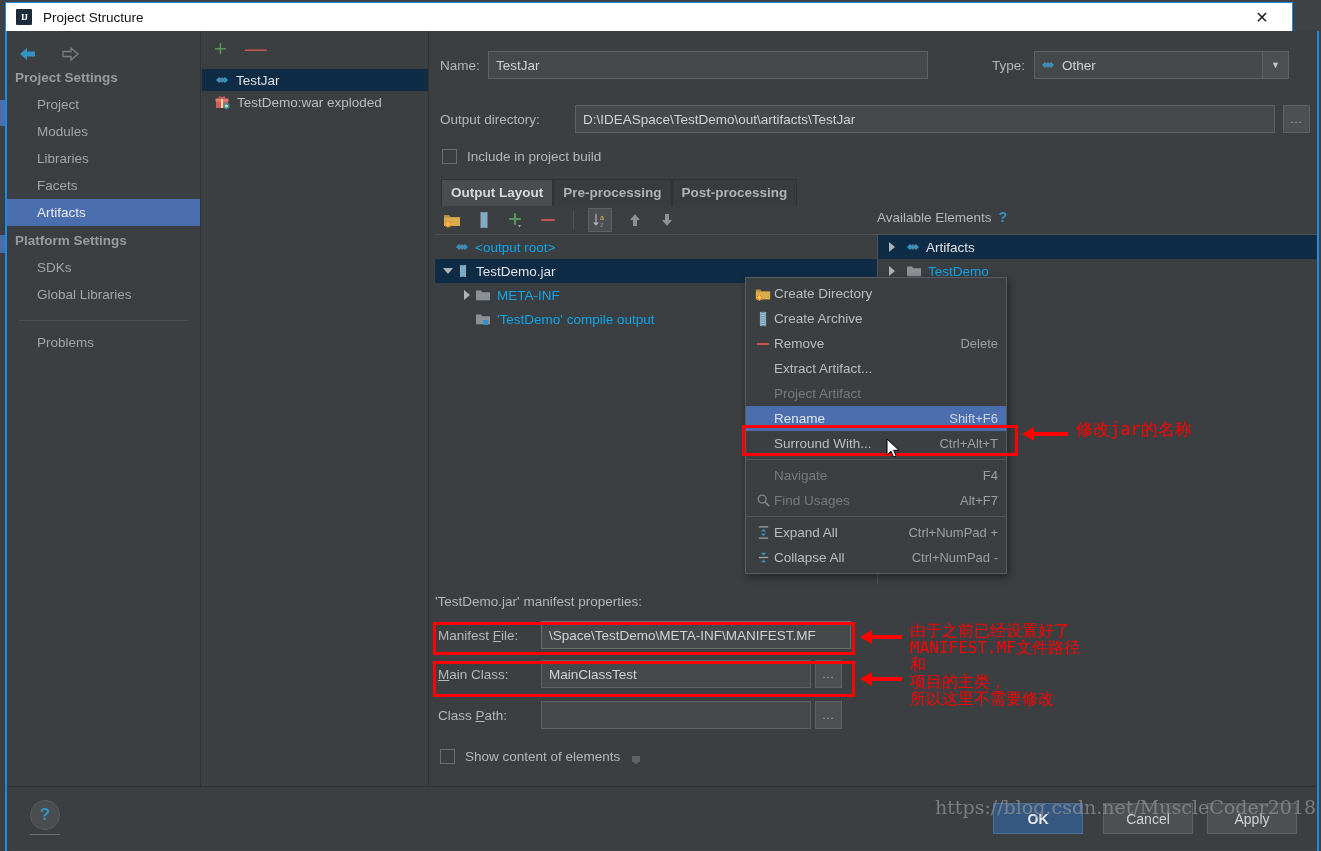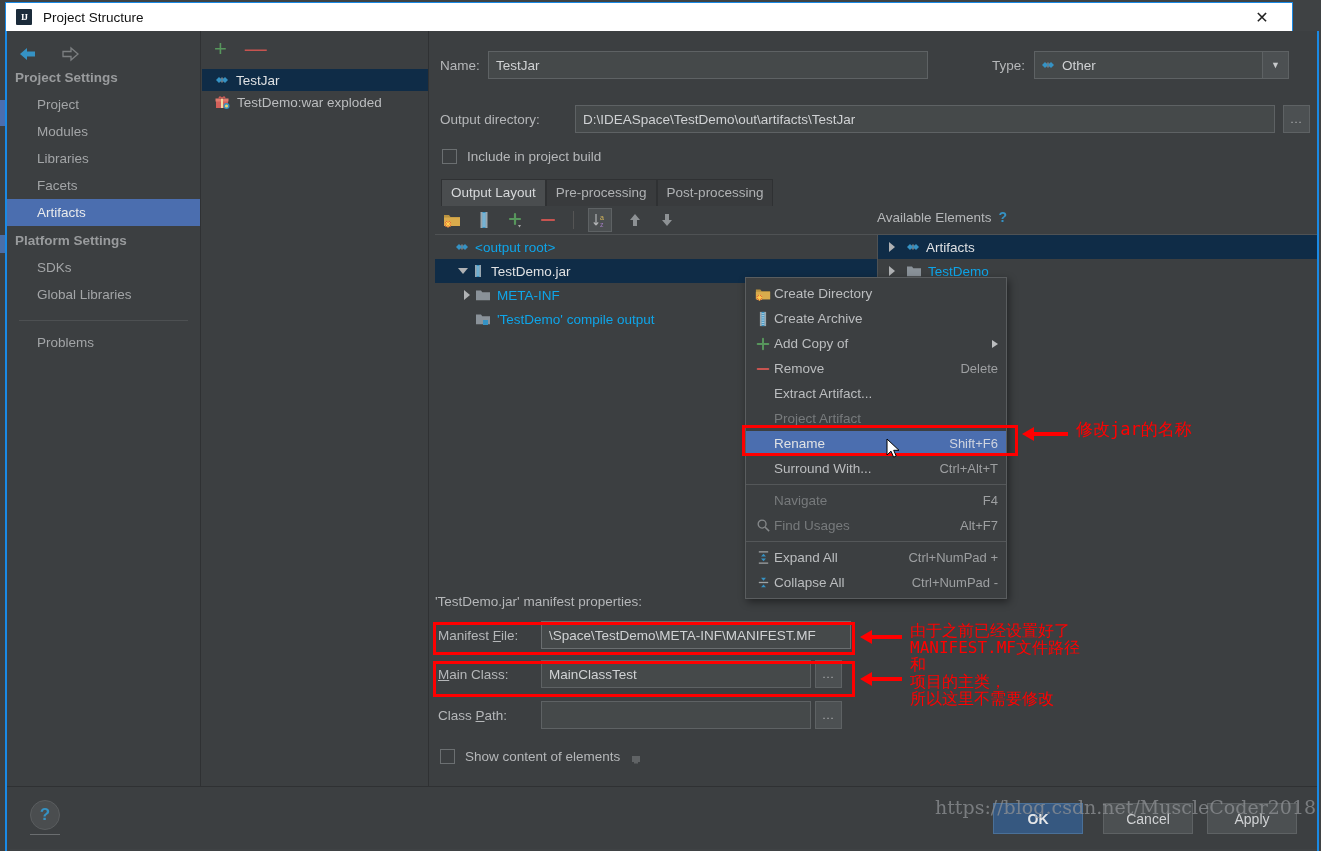--- a/index.html
+++ b/index.html
@@ -124,21 +124,21 @@
   }
   .combo-txt { flex:1; font-size:13.5px; color:#d0d2d4; padding-left:6px; display:flex; align-items:center; gap:7px;}
   .combo-arrow {
     width:26px; height:26px; background:#4c5052; border-left:1px solid #5e6264;
     display:flex; align-items:center; justify-content:center; color:#c8cacc; font-size:9px;
   }
 
   .chk { width:15px; height:15px; border:1px solid #6b6f71; background:#3c3f41; flex:none; cursor:pointer;}
 
   
-  .tabs { display:flex; }
+  .tabs { display:flex;font-weight:bold; }
   .tab {
     font-size:13.5px; padding: 5px 9px 6px 9px; cursor:pointer;
     background:#393b3d; color:#b0b2b4; border:1px solid #2f3133; border-bottom:none;
   }
   .tab.active { background:#4a4d4f; color:#d7d9db; }
 
   
   .lt-bar { display:flex; align-items:center; gap:14px; height:30px; padding-left:11px;}
   .lt-ico { width:18px; height:18px; position:relative; cursor:pointer; flex:none; }
   .lt-sep { width:1px; height:18px; background:#555; margin-left:2px;}
@@ -385,21 +385,21 @@
           <span class="tw"></span>
           <span class="ico-diamond" style="margin-right:6px">
             <svg width="14" height="14" viewBox="0 0 14 14">
               <path d="M4 7 L7 4 L10 7 L7 10 Z" fill="#6b7a85"></path>
               <path d="M1 7 L4 4 L7 7 L4 10 Z" fill="#3592c4"></path>
               <path d="M7 7 L10 4 L13 7 L10 10 Z" fill="#3592c4"></path>
             </svg>
           </span>
           <span>&lt;output root&gt;</span>
         </div>
-        <div class="tnode sel" style="padding-left:20px">
+        <div class="tnode sel" style="padding-left:5px">
           <span class="tw">
               <span class="caret-d"></span>
             </span>
           <span style="width:14px;height:14px;margin-right:6px;flex:none">
             <svg width="14" height="14" viewBox="0 0 14 14">
               <rect x="4" y="1" width="6" height="12" fill="#9aa7b0"></rect>
               <rect x="5.6" y="1" width="2.8" height="12" fill="#3592c4"></rect>
               <path d="M5.6 3 h2.8 M5.6 5 h2.8 M5.6 7 h2.8 M5.6 9 h2.8 M5.6 11 h2.8" stroke="#d8e4ec" stroke-width="0.7"></path>
             </svg>
           </span>
@@ -519,29 +519,20 @@
           <rect x="5.5" y="1" width="7" height="16" fill="#9aa7b0"></rect>
           <rect x="7.5" y="1" width="3" height="16" fill="#3592c4"></rect>
           <path d="M7.5 3 h3 M7.5 5 h3 M7.5 7 h3 M7.5 9 h3 M7.5 11 h3 M7.5 13 h3 M7.5 15 h3" stroke="#d8e4ec" stroke-width="0.8"></path>
         </svg>
       </span>
       <span class="mi-label">Create Archive</span>
     </div>
     <div class="mi">
       <span class="mi-ico">
         <svg width="16" height="16" viewBox="0 0 18 18">
-            <path d="M9 3 v12 M3 9 h12" stroke="#57965c" stroke-width="2.2" stroke-linecap="round"></path>
-          </svg>
-      </span>
-      <span class="mi-label">Add Copy of</span>
-      <span class="submark"></span>
-    </div>
-    <div class="mi">
-      <span class="mi-ico">
-        <svg width="16" height="16" viewBox="0 0 18 18">
             <path d="M3 9 h12" stroke="#c75450" stroke-width="2.2" stroke-linecap="round"></path>
           </svg>
       </span>
       <span class="mi-label">Remove</span>
       <span class="mi-key">Delete</span>
     </div>
     <div class="mi">
       <span class="mi-ico"></span>
       <span class="mi-label">Extract Artifact...</span>
     </div>

